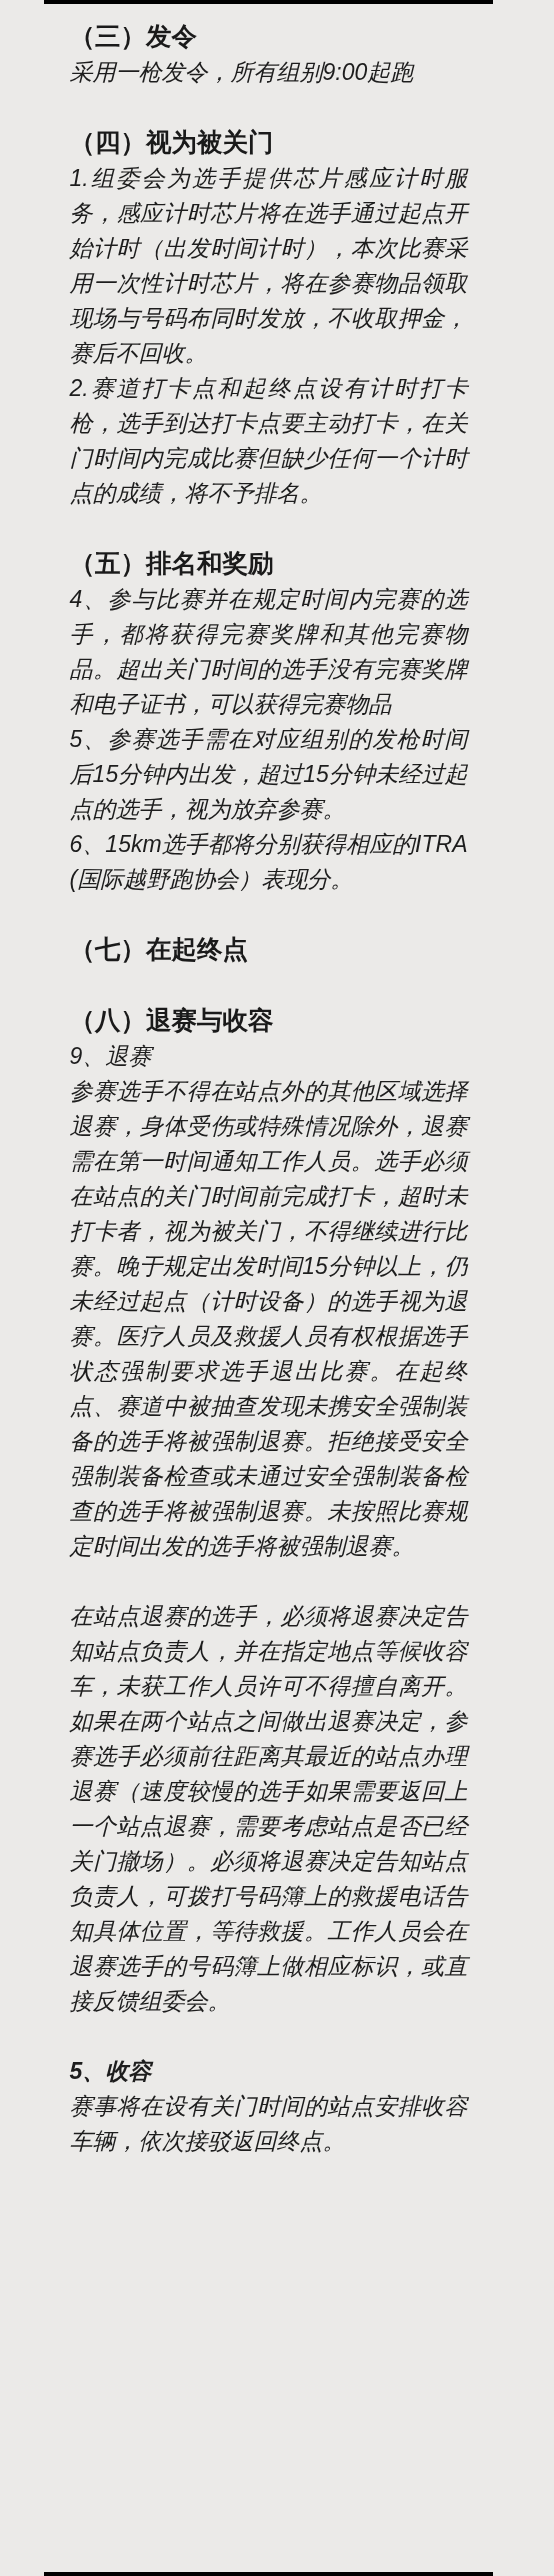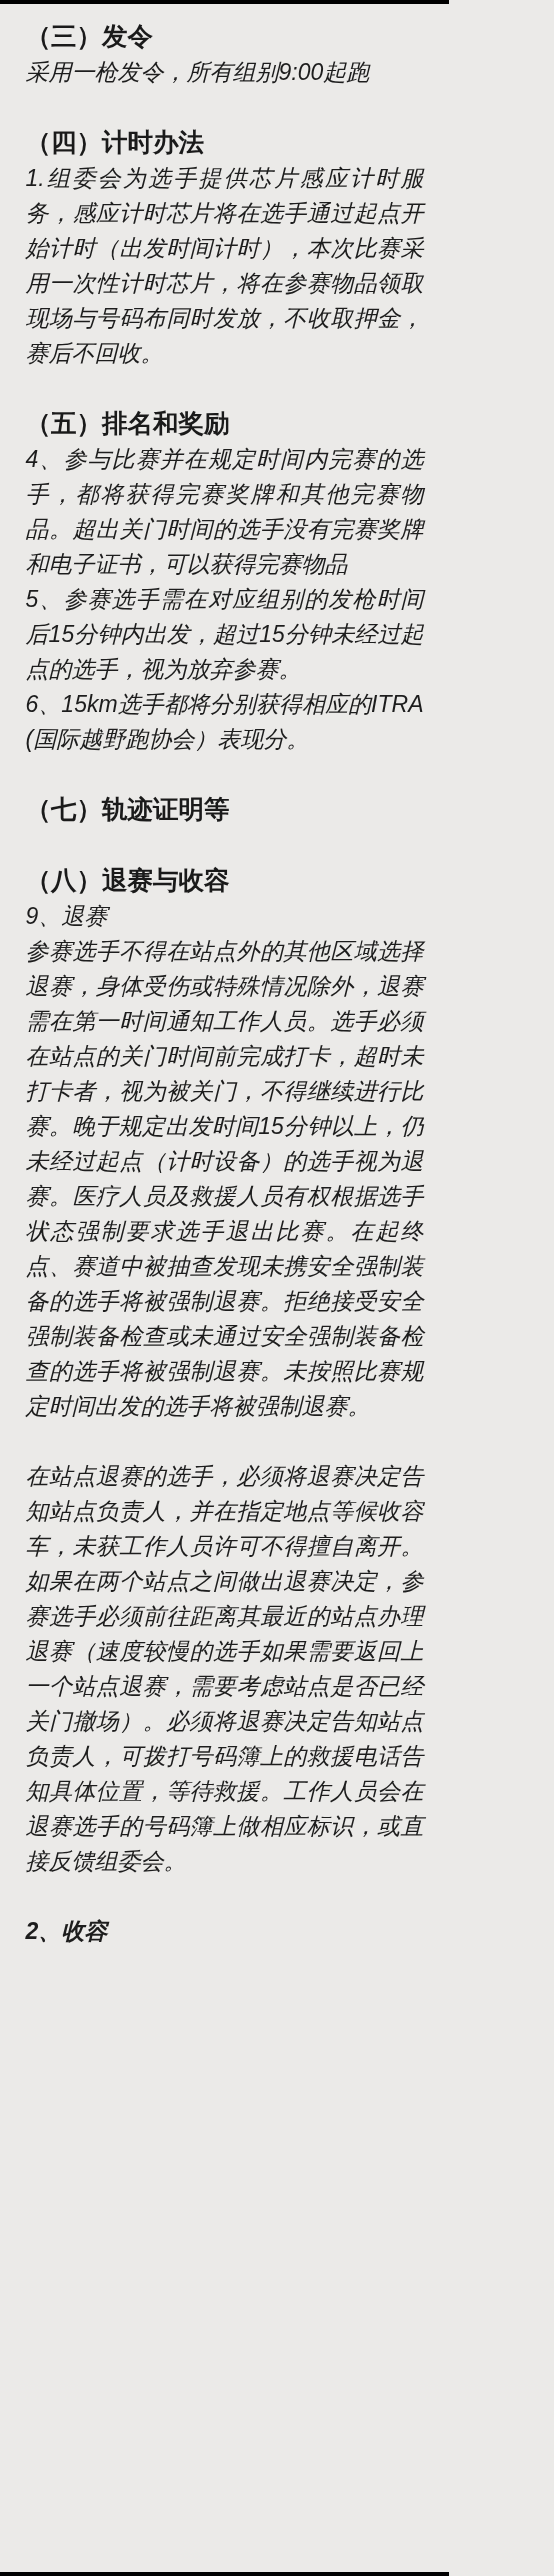--- a/index.html
+++ b/index.html
@@ -8,20 +8,21 @@
     background: #ebeae8;
   }
   .page {
     width: 449px;
     height: 2576px;
     background: #ebeae8;
     display: flex;
     flex-direction: column;
     overflow: hidden;
     font-family: "Liberation Sans", "DejaVu Sans", sans-serif;
+    padding-left: 44px;
   }
   .letterbox-bar {
     flex: none;
     height: 3.9px;
     background: #000000;
     width: 100%;
   }
   .content {
     flex: 1 1 auto;
     overflow: hidden;
@@ -61,33 +62,35 @@
 <body>
 
 <div class="page">
   <div class="letterbox-bar"></div>
 
   <div class="content">
 
     <h2 class="sec-heading first">（三）发令</h2>
     <p>采用一枪发令，所有组别9:00起跑</p>
 
-    <h2 class="sec-heading">（四）计时办法</h2>
+    <h2 class="sec-heading">（四）视为被关门</h2>
     <p>1.组委会为选手提供芯片感应计时服务，感应计时芯片将在选手通过起点开始计时（出发时间计时），本次比赛采用一次性计时芯片，将在参赛物品领取现场与号码布同时发放，不收取押金，赛后不回收。</p>
+    <p>2.赛道打卡点和起终点设有计时打卡枪，选手到达打卡点要主动打卡，在关门时间内完成比赛但缺少任何一个计时点的成绩，将不予排名。</p>
 
     <h2 class="sec-heading">（五）排名和奖励</h2>
     <p>4、参与比赛并在规定时间内完赛的选手，都将获得完赛奖牌和其他完赛物品。超出关门时间的选手没有完赛奖牌和电子证书，可以获得完赛物品</p>
     <p>5、参赛选手需在对应组别的发枪时间后15分钟内出发，超过15分钟未经过起点的选手，视为放弃参赛。</p>
     <p>6、15km选手都将分别获得相应的ITRA(国际越野跑协会）表现分。</p>
 
-    <h2 class="sec-heading">（七）轨迹证明等</h2>
+    <h2 class="sec-heading">（七）在起终点</h2>
 
     <h2 class="sec-heading">（八）退赛与收容</h2>
     <p class="sub-title">9、退赛</p>
     <p>参赛选手不得在站点外的其他区域选择退赛，身体受伤或特殊情况除外，退赛需在第一时间通知工作人员。选手必须在站点的关门时间前完成打卡，超时未打卡者，视为被关门，不得继续进行比赛。晚于规定出发时间15分钟以上，仍未经过起点（计时设备）的选手视为退赛。医疗人员及救援人员有权根据选手状态强制要求选手退出比赛。在起终点、赛道中被抽查发现未携安全强制装备的选手将被强制退赛。拒绝接受安全强制装备检查或未通过安全强制装备检查的选手将被强制退赛。未按照比赛规定时间出发的选手将被强制退赛。</p>
     <p class="para-gap">在站点退赛的选手，必须将退赛决定告知站点负责人，并在指定地点等候收容车，未获工作人员许可不得擅自离开。如果在两个站点之间做出退赛决定，参赛选手必须前往距离其最近的站点办理退赛（速度较慢的选手如果需要返回上一个站点退赛，需要考虑站点是否已经关门撤场）。必须将退赛决定告知站点负责人，可拨打号码簿上的救援电话告知具体位置，等待救援。工作人员会在退赛选手的号码簿上做相应标识，或直接反馈组委会。</p>
-    <p class="sub-title bold para-gap">2、收容</p>
+    <p class="sub-title bold para-gap">5、收容</p>
+    <p>赛事将在设有关门时间的站点安排收容车辆，依次接驳返回终点。</p>
 
   </div>
 
   <div class="letterbox-bar"></div>
 </div>
 
 
 </body></html>

